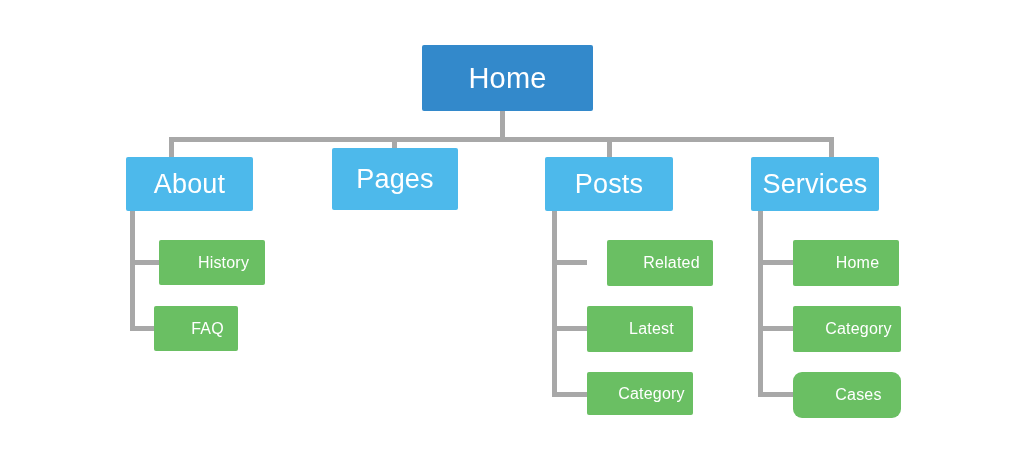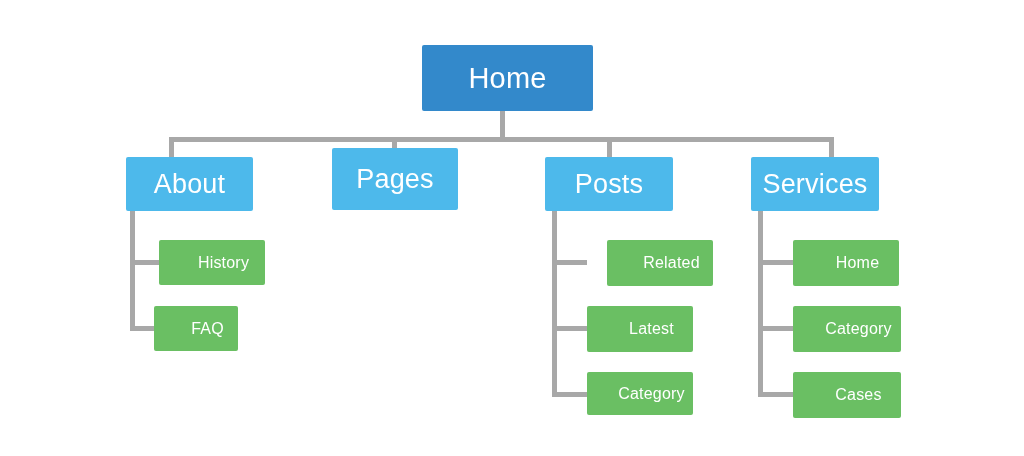--- a/index.html
+++ b/index.html
@@ -81,15 +81,15 @@
 
   <div class="node leaf" style="left:159px; top:240px; width:106px; height:45px;">History</div>
   <div class="node leaf" style="left:154px; top:306px; width:84px; height:45px;">FAQ</div>
 
   <div class="node leaf" style="left:587px; top:240px; width:106px; height:46px;margin-left:20px;">Related</div>
   <div class="node leaf" style="left:587px; top:306px; width:106px; height:46px;">Latest</div>
   <div class="node leaf" style="left:587px; top:372px; width:106px; height:43px;">Category</div>
 
   <div class="node leaf" style="left:793px; top:240px; width:106px; height:46px;">Home</div>
   <div class="node leaf" style="left:793px; top:306px; width:108px; height:46px;">Category</div>
-  <div class="node leaf" style="left:793px; top:372px; width:108px; height:46px;">Cases</div>
+  <div class="node leaf" style="left:793px; top:372px; width:108px; height:46px;border-radius:9px;">Cases</div>
 
 </div>
 
 </body></html>

